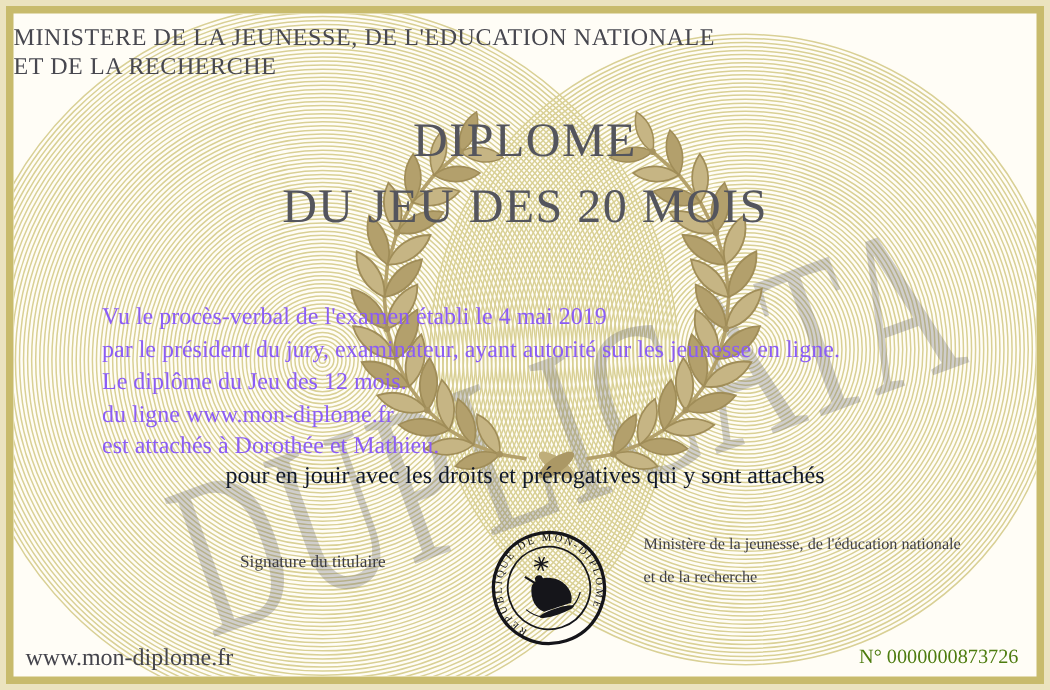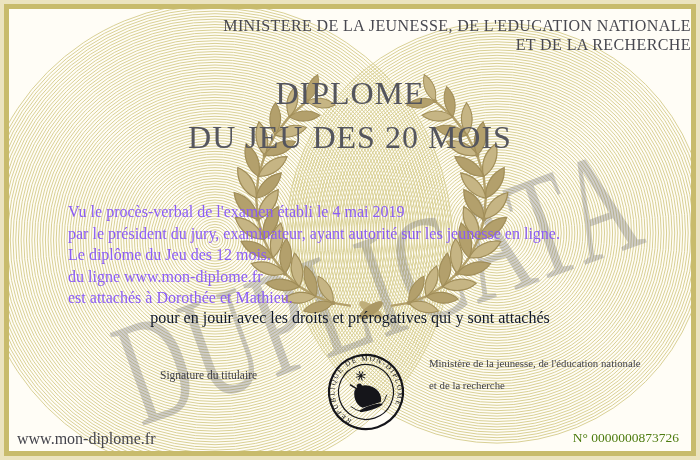--- a/index.html
+++ b/index.html
@@ -26,21 +26,21 @@
     left:140px;top:290px;
     font-size:150px;line-height:1;
     color:rgba(108,108,116,0.32);
     letter-spacing:6px;
     white-space:nowrap;
     transform:rotate(-20deg) scaleX(0.62);
     transform-origin:left bottom;
   }
   .txt{position:absolute;z-index:3;}
   .header{
-    left:0;top:7px;width:682px;text-align:right;
+    left:0;top:7px;width:682px;text-align:left;
     font-size:16px;line-height:19px;letter-spacing:0.4px;
     color:#47474f;
   }
   .title{
     left:0;top:62px;width:682px;text-align:center;
     font-size:32px;line-height:44px;letter-spacing:1px;
     color:#54555d;
   }
   .body-block{
     left:59px;top:192px;width:600px;

